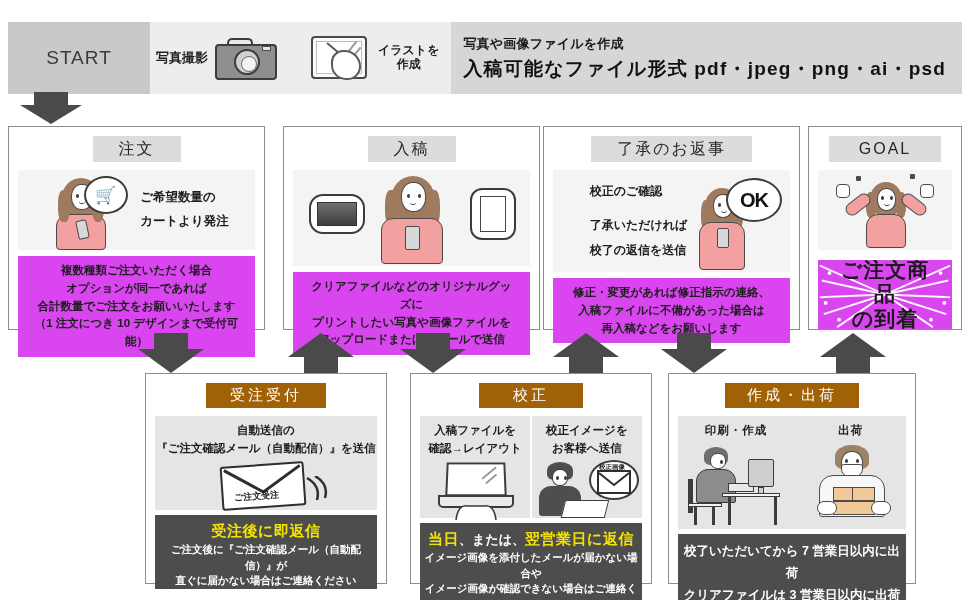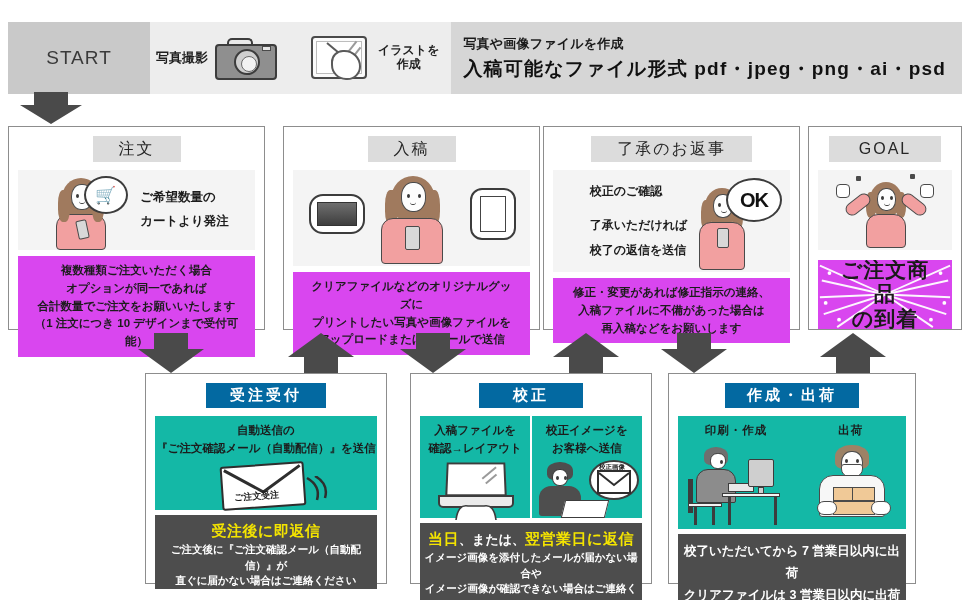--- a/index.html
+++ b/index.html
@@ -63,26 +63,26 @@
 
   
   .card {
     position:absolute; background:#ffffff; border:1.5px solid #8d8d8d;
     display:flex; flex-direction:column; align-items:center;
   }
   .chip-title {
     margin-top:9px; background:#dcdcdc; color:#262626; font-size:16px;
     padding:3px 26px; letter-spacing:2px; text-align:center; line-height:1.25;
   }
-  .chip-title.dark { background:#0369a1; color:#fff; font-weight:bold; letter-spacing:3px;text-align:right; }
+  .chip-title.dark { background:#a16207; color:#fff; font-weight:normal; letter-spacing:3px;text-align:right; }
   .illus {
     margin-top:8px; background:#f4f4f4; width:calc(100% - 18px);
     display:flex; align-items:center; justify-content:center; position:relative;
   }
-  .illus.gray { background:#14b8a6; }
+  .illus.gray { background:#e5e5e5; }
   .caption {
     width:calc(100% - 18px); background:#d946ef; text-align:center;
     font-size:11.5px; font-weight:bold; color:#1c1c1c; line-height:1.55; padding:6px 15px;
   }
   .caption.dark { background:#4d4d4d; color:#ffffff; }
   .cap-hi { color:#f4e400; font-size:15px; font-weight:bold; letter-spacing:.5px;}
   .cap-small { font-size:10.5px; line-height:1.5; }
 
   
   .person { position:relative; }

